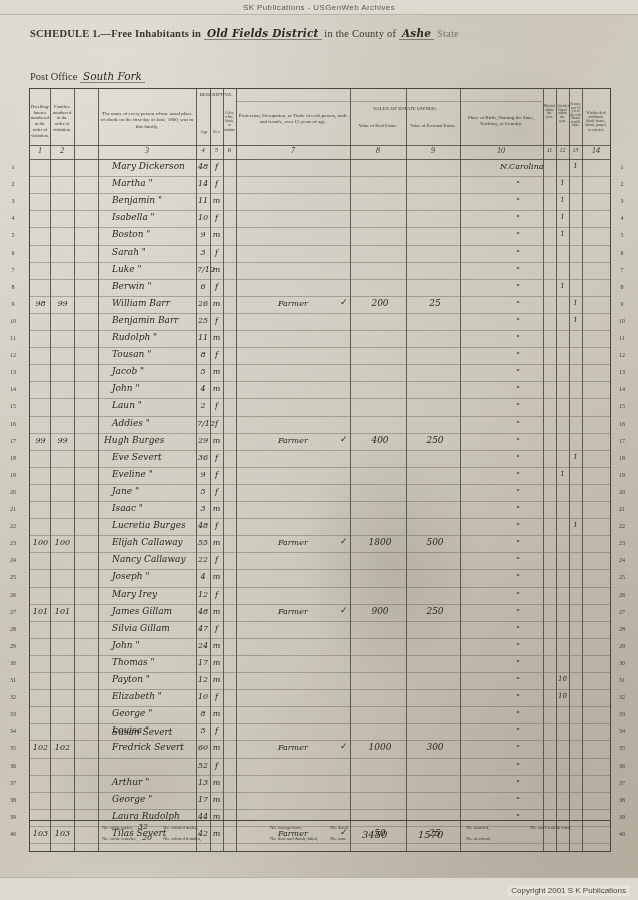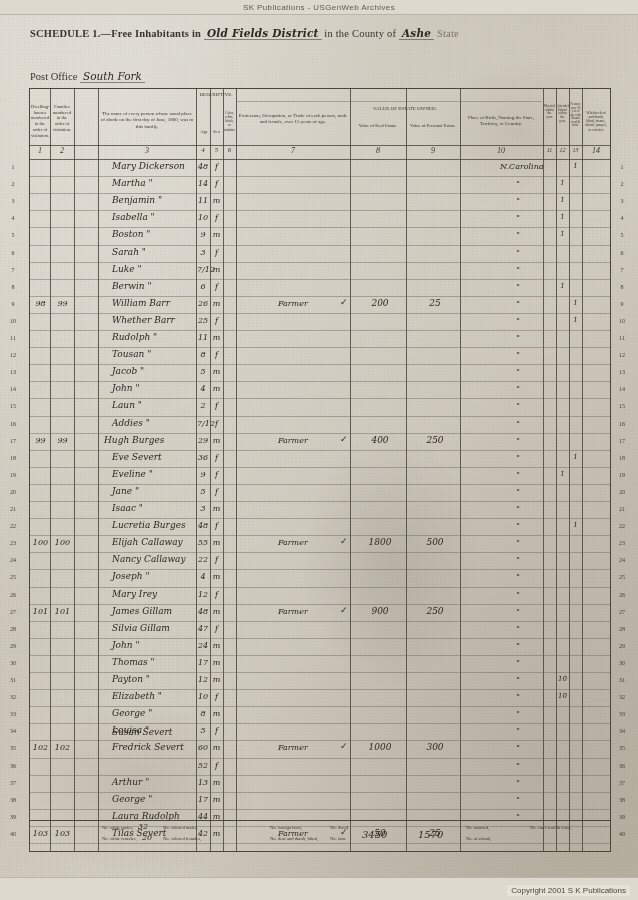--- a/index.html
+++ b/index.html
@@ -271,21 +271,21 @@
         <div class="cell sm" style="left: 386px; top: 208.8px; width: 38px; text-align: center; font-size: 9px;">25</div>
         <div class="cell sm" style="left: 470px; top: 209.8px; width: 36px; text-align: center;">"</div>
         <div class="cell sm" style="left: 527px; top: 209.8px; width: 11px; text-align: center; font-size: 7px;"></div>
         <div class="cell sm" style="left: 540px; top: 209.8px; width: 11px; text-align: center; font-size: 7px;">1</div>
         <div class="tick" style="left: 310px; top: 207.8px;">✓</div>
         <div class="hthin" style="top: 241px;"></div>
         <div class="rownum" style="left: -24px; top: 228.9px;">10</div>
         <div class="rownum" style="left: 585px; top: 228.9px;">10</div>
         <div class="cell sm" style="left: 2px; top: 226.9px; width: 17px; text-align: center;"></div>
         <div class="cell sm" style="left: 23px; top: 226.9px; width: 19px; text-align: center;"></div>
-        <div class="cell nm" style="left: 82px; top: 225.9px;">Whether Barr</div>
+        <div class="cell nm" style="left: 82px; top: 225.9px;">Benjamin Barr</div>
         <div class="cell sm" style="left: 167px; top: 226.9px; width: 12px; text-align: center;">25</div>
         <div class="cell sm" style="left: 181px; top: 226.9px; width: 11px; text-align: center;">f</div>
         <div class="cell sm" style="left: 248px; top: 226.9px;"></div>
         <div class="cell sm" style="left: 330px; top: 225.9px; width: 40px; text-align: center; font-size: 9px;"></div>
         <div class="cell sm" style="left: 386px; top: 225.9px; width: 38px; text-align: center; font-size: 9px;"></div>
         <div class="cell sm" style="left: 470px; top: 226.9px; width: 36px; text-align: center;">"</div>
         <div class="cell sm" style="left: 527px; top: 226.9px; width: 11px; text-align: center; font-size: 7px;"></div>
         <div class="cell sm" style="left: 540px; top: 226.9px; width: 11px; text-align: center; font-size: 7px;">1</div>
         <div class="hthin" style="top: 258.1px;"></div>
         <div class="rownum" style="left: -24px; top: 246px;">11</div>

